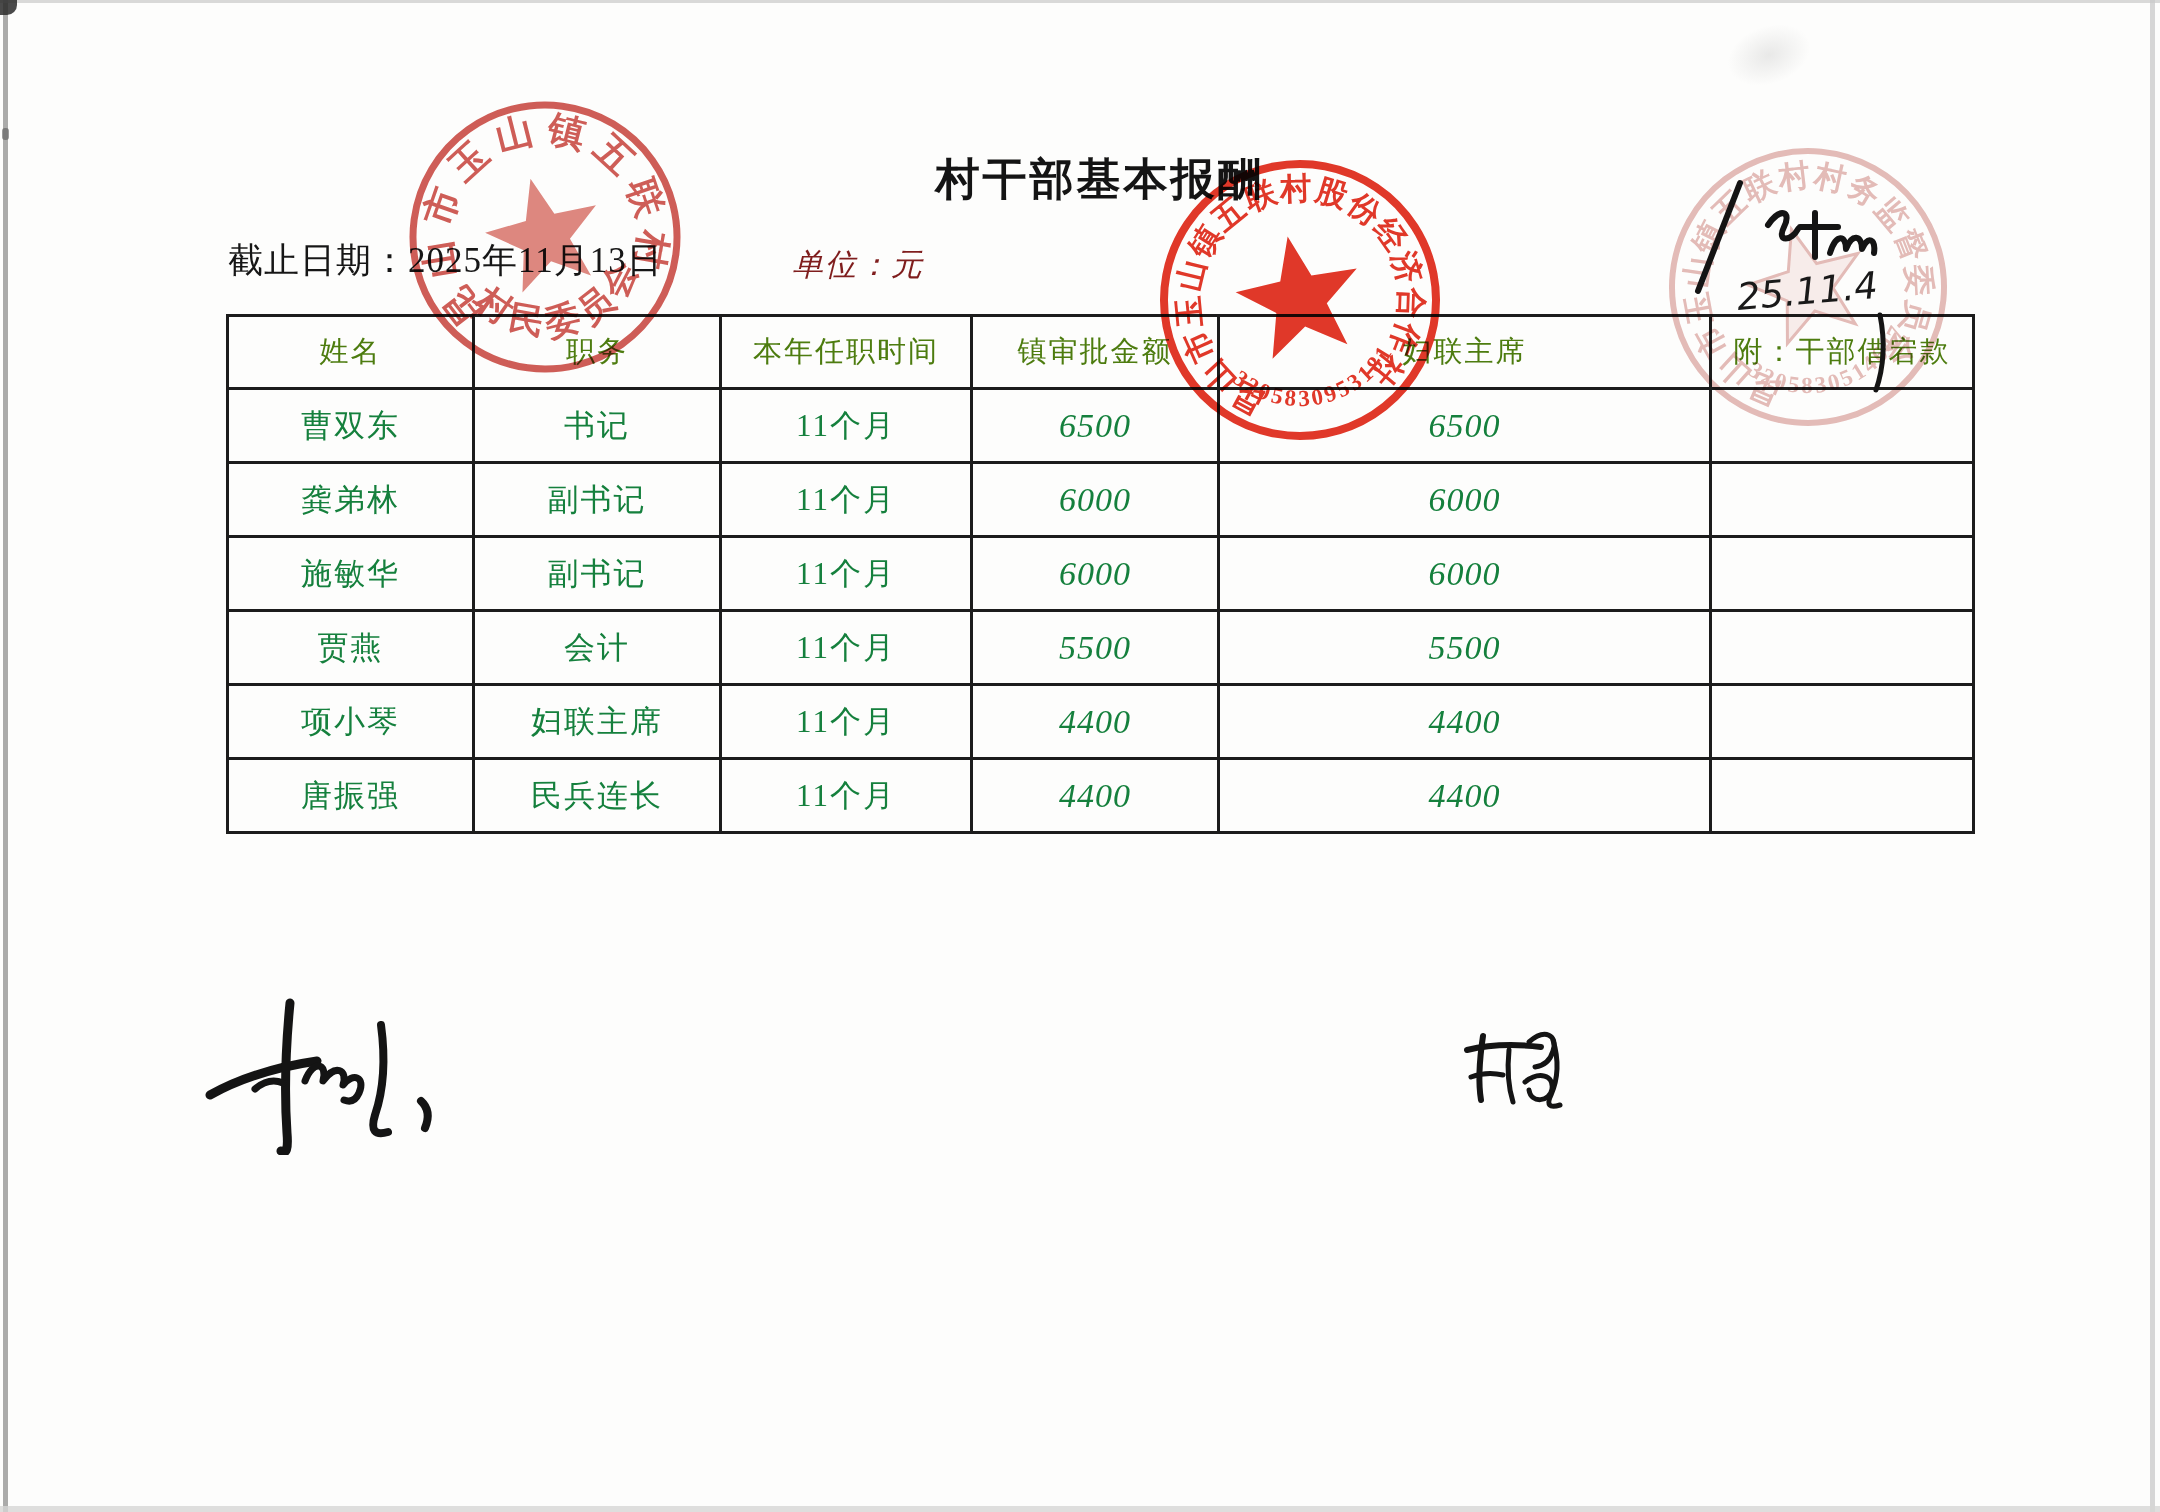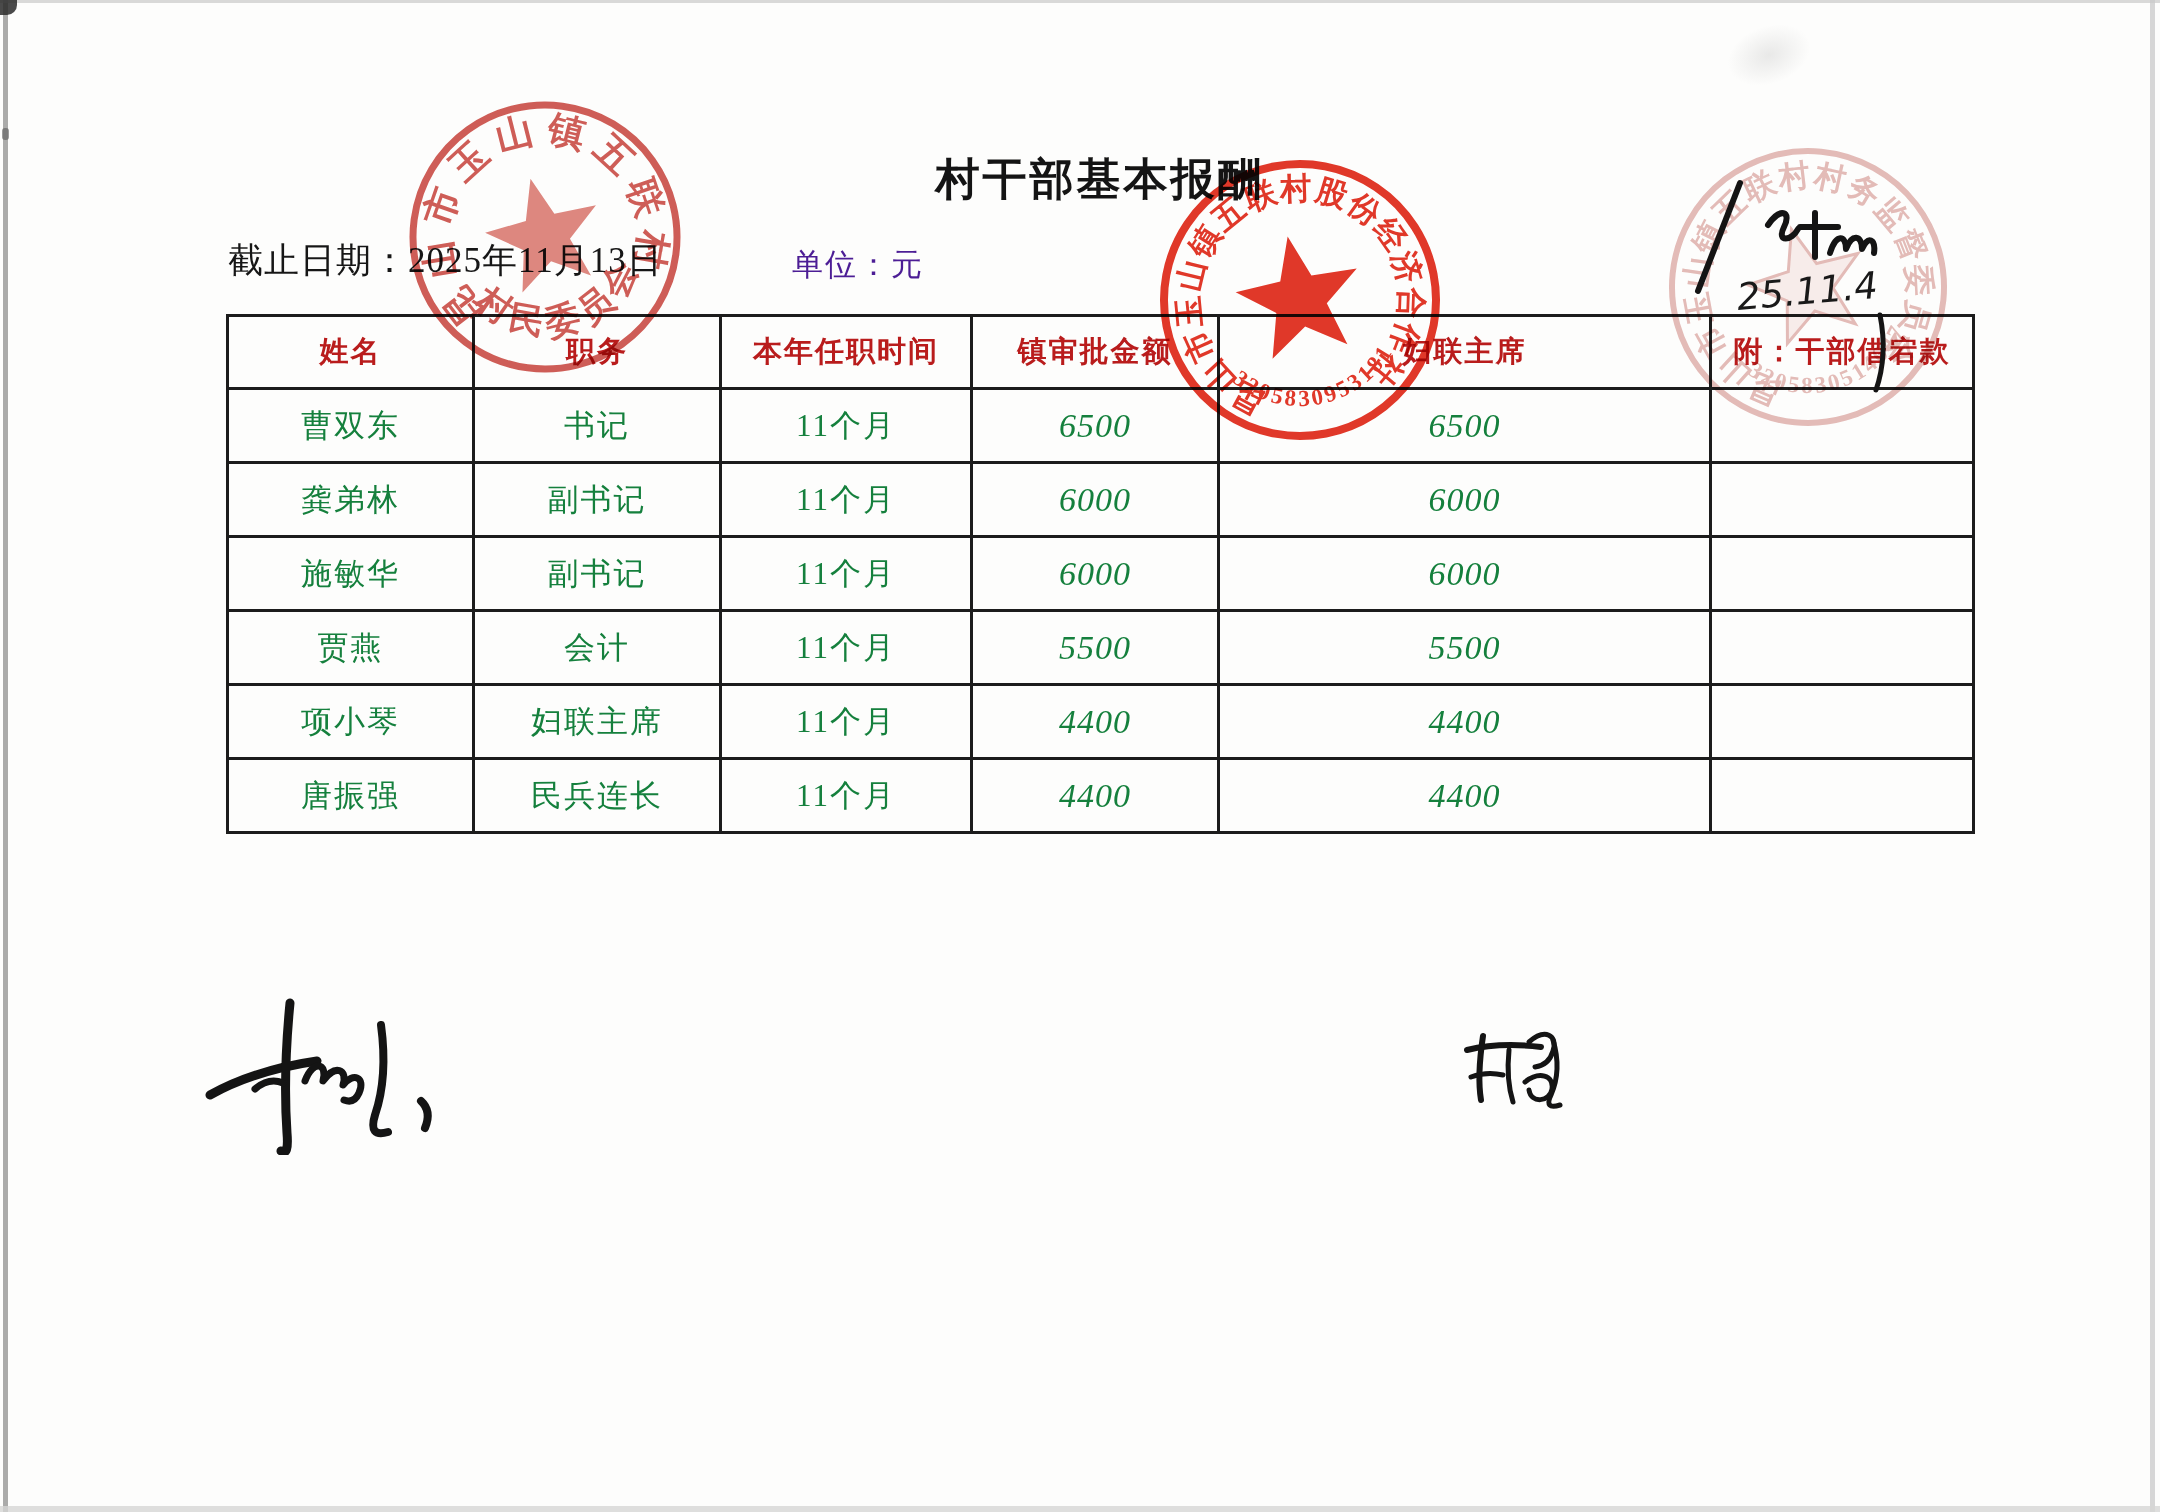--- a/index.html
+++ b/index.html
@@ -20,35 +20,35 @@
   .speck1{position:absolute;left:2px;top:128px;width:7px;height:12px;background:#5a5a5a;opacity:.6;border-radius:3px;}
   .smudge{position:absolute;left:1726px;top:26px;width:86px;height:58px;opacity:.18;
     background:radial-gradient(ellipse at center,#8a8a8a 0%,transparent 70%);transform:rotate(-20deg);}
   
   .doc-title{
     position:absolute;left:905px;top:150px;width:390px;
     text-align:center;font-size:44px;font-weight:bold;letter-spacing:3px;
     font-family:"DejaVu Sans","Liberation Sans",sans-serif;color:#141414;
   }
   .meta-deadline{position:absolute;left:228px;top:237px;font-size:35px;letter-spacing:1px;color:#161616;}
-  .meta-unit{position:absolute;left:792px;top:244px;font-size:31px;letter-spacing:2px;color:#4c1d95;}
+  .meta-unit{position:absolute;left:792px;top:244px;font-size:31px;letter-spacing:2px;color:#7f1d1d;font-style:italic;}
   
   table.salary{
     position:absolute;left:226px;top:314px;
     width:1746px;border-collapse:collapse;table-layout:fixed;
     background:transparent;
   }
   table.salary th,table.salary td{
     border:3px solid #1c1c1c;
     text-align:center;vertical-align:middle;
     padding:0;overflow:hidden;white-space:nowrap;
   }
   table.salary tr{height:74px;}
   table.salary tr.hdr{height:73px;}
-  table.salary th{font-size:29px;font-weight:bold;letter-spacing:2px;color:#b91c1c;}
+  table.salary th{font-size:29px;font-weight:normal;letter-spacing:2px;color:#4d7c0f;}
   table.salary td{font-size:31px;letter-spacing:2px;color:#15803d;}
   table.salary td.num{font-size:34px;letter-spacing:1px;font-style:italic;}
   
   .stamp{position:absolute;mix-blend-mode:multiply;pointer-events:none;}
   .stamp svg{display:block;}
   .stamp1{left:395px;top:87px;transform:rotate(-14deg);opacity:.85;}
   .stamp2{left:1150px;top:150px;transform:rotate(-11deg);opacity:.93;}
   .stamp3{left:1658px;top:137px;transform:rotate(-16deg);opacity:.55;}
   .stamp text{font-family:"Liberation Serif","DejaVu Serif",serif;font-weight:bold;}
   

